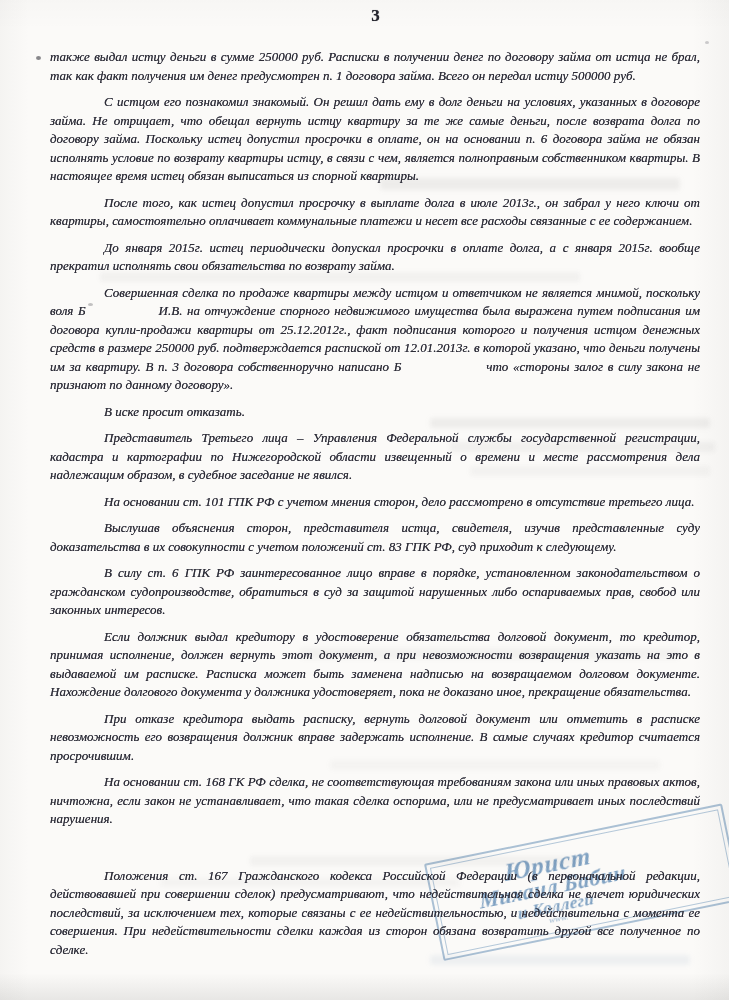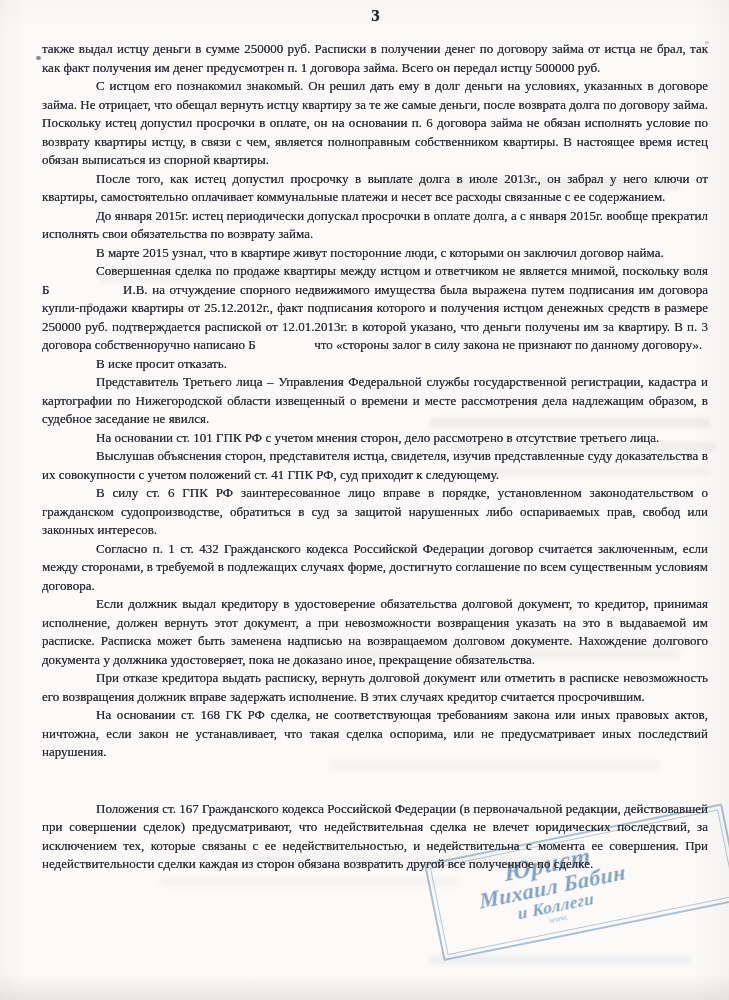--- a/index.html
+++ b/index.html
@@ -22,21 +22,21 @@
     text-shadow:0 0 0.7px rgba(40,40,55,0.8);
   }
   .document-body {
     position:absolute; left:42px; top:40px; width:666px;
     z-index:2;
     text-align:justify;
     font-size:13px; line-height:18.5px;
     color:#2d2d37;
     text-shadow:0 0 0.6px rgba(45,45,62,0.85);
   }
-  .para { margin:0; text-indent:54px; }
+  .para { margin:8px; text-indent:54px;font-style:italic; }
   .para.flush { text-indent:0; }
   .para.gap { margin-top:38px; }
 
   
   .stamp {
     position:absolute; left:424px; top:864px;
     width:300px; height:95px;
     transform:rotate(-11.5deg); transform-origin:0 0;
     border:2px solid rgba(122,160,196,0.62);
     border-radius:2px;
@@ -100,27 +100,25 @@
       <div class="stamp-line3">и Коллеги</div>
       <div class="stamp-line4">www.</div>
     </div>
   </div>
 
   <div class="document-body">
       <p class="para flush">также выдал истцу деньги в сумме 250000 руб. Расписки в получении денег по договору займа  от истца не брал, так как факт получения им денег предусмотрен п. 1 договора займа. Всего он передал истцу 500000 руб.</p>
       <p class="para indent">С истцом его познакомил знакомый. Он решил дать ему в долг деньги на условиях, указанных в договоре займа. Не отрицает, что обещал вернуть истцу квартиру за те же самые деньги, после возврата долга по договору займа. Поскольку истец допустил просрочки в оплате, он на основании п. 6 договора займа не обязан исполнять условие по возврату квартиры истцу, в связи с чем, является полноправным собственником квартиры. В настоящее время истец обязан выписаться из спорной квартиры.</p>
       <p class="para indent">После того, как истец допустил просрочку в выплате долга в июле 2013г., он забрал у него ключи от квартиры, самостоятельно оплачивает коммунальные платежи и несет все расходы связанные с ее содержанием.</p>
       <p class="para indent">До января 2015г. истец периодически допускал просрочки в оплате долга, а с января 2015г. вообще прекратил исполнять свои обязательства по возврату займа.</p>
-      <p class="para indent">В марте 2015 узнал, что в квартире живут посторонние люди, с которыми он заключил договор найма.</p>
       <p class="para indent">Совершенная сделка по продаже квартиры между истцом и ответчиком не является мнимой, поскольку воля Б&nbsp;&nbsp;&nbsp;&nbsp;&nbsp;&nbsp;&nbsp;&nbsp;&nbsp;&nbsp;&nbsp;&nbsp;&nbsp;&nbsp;&nbsp;&nbsp;И.В. на отчуждение спорного недвижимого имущества была выражена путем подписания им договора купли-продажи квартиры от 25.12.2012г., факт подписания которого и получения истцом денежных средств в размере 250000 руб. подтверждается распиской от 12.01.2013г. в которой указано, что деньги получены им за квартиру. В п. 3 договора собственноручно написано Б&nbsp;&nbsp;&nbsp;&nbsp;&nbsp;&nbsp;&nbsp;&nbsp;&nbsp;&nbsp;&nbsp;&nbsp;&nbsp;&nbsp;&nbsp;&nbsp;&nbsp;&nbsp;что «стороны залог в силу закона не признают по данному договору».</p>
       <p class="para indent">В иске просит отказать.</p>
       <p class="para indent">Представитель Третьего лица – Управления Федеральной службы государственной регистрации, кадастра и картографии по Нижегородской области извещенный о времени и месте рассмотрения дела надлежащим образом, в судебное заседание не явился.</p>
       <p class="para indent">На основании ст. 101 ГПК РФ с учетом мнения сторон, дело рассмотрено в отсутствие третьего лица.</p>
-      <p class="para indent">Выслушав объяснения сторон, представителя истца, свидетеля,  изучив представленные суду доказательства в их совокупности с учетом положений ст. 41 ГПК РФ,  суд приходит к следующему.</p>
+      <p class="para indent">Выслушав объяснения сторон, представителя истца, свидетеля,  изучив представленные суду доказательства в их совокупности с учетом положений ст. 83 ГПК РФ,  суд приходит к следующему.</p>
       <p class="para indent">В силу ст. 6 ГПК РФ заинтересованное лицо вправе в порядке, установленном законодательством о гражданском судопроизводстве, обратиться в суд за защитой нарушенных либо оспариваемых прав, свобод или законных интересов.</p>
-      <p class="para indent">Согласно п. 1 ст. 432 Гражданского кодекса Российской Федерации договор считается заключенным, если между сторонами, в требуемой в подлежащих случаях форме, достигнуто соглашение по всем существенным условиям договора.</p>
       <p class="para indent">Если должник выдал кредитору в удостоверение обязательства долговой документ, то кредитор, принимая исполнение, должен вернуть этот документ, а при невозможности возвращения указать на это в выдаваемой им расписке. Расписка может быть заменена надписью на возвращаемом долговом документе. Нахождение долгового документа у должника удостоверяет, пока не доказано иное, прекращение обязательства.</p>
-      <p class="para indent">При отказе кредитора выдать расписку, вернуть долговой документ или отметить в расписке невозможность его возвращения должник вправе задержать исполнение. В этих случаях кредитор считается просрочившим.</p>
+      <p class="para indent">При отказе кредитора выдать расписку, вернуть долговой документ или отметить в расписке невозможность его возвращения должник вправе задержать исполнение. В самые случаях кредитор считается просрочившим.</p>
       <p class="para indent">На основании ст. 168 ГК РФ сделка, не соответствующая требованиям закона или иных правовых актов, ничтожна, если закон не устанавливает, что такая сделка оспорима, или не предусматривает иных последствий нарушения.</p>
       <p class="para indent gap">Положения ст. 167 Гражданского кодекса Российской Федерации (в первоначальной редакции, действовавшей при совершении сделок) предусматривают, что недействительная сделка не влечет юридических последствий, за исключением тех, которые связаны с ее недействительностью, и недействительна с момента ее совершения. При недействительности сделки каждая из сторон обязана возвратить другой все полученное по сделке.</p>
     </div>
 
 </div>
 
 </body></html>

